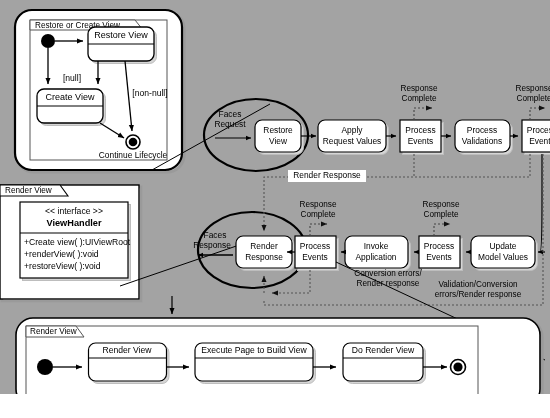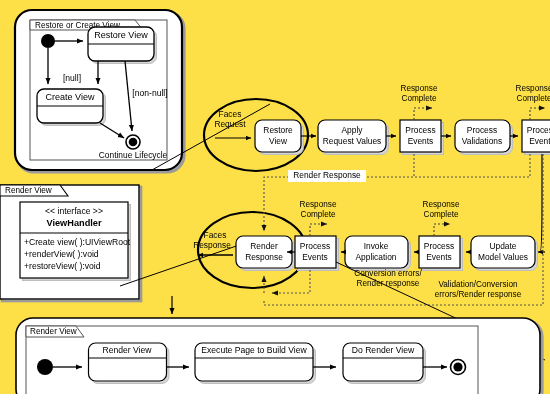--- a/index.html
+++ b/index.html
@@ -1,17 +1,17 @@
 <!DOCTYPE html>
 <html><head>
 <meta charset="utf-8">
 <style>
   html,body{margin:0;padding:0;background:#ffffff;}
   body{font-family:"Liberation Sans",sans-serif;}
-  #stage{position:relative;width:550px;height:394px;overflow:hidden;background:#fde047;}
+  #stage{position:relative;width:550px;height:394px;overflow:hidden;background:#a3a3a3;}
   svg#diagram{position:absolute;left:0;top:0;width:550px;height:418px;}
   .lbl{font-family:"Liberation Sans",sans-serif;fill:#000;}
   text{dominant-baseline:middle;}
 </style>
 </head>
 <body>
 
 <div id="stage">
 <svg id="diagram" viewBox="0 0 550 418">
   <defs>

